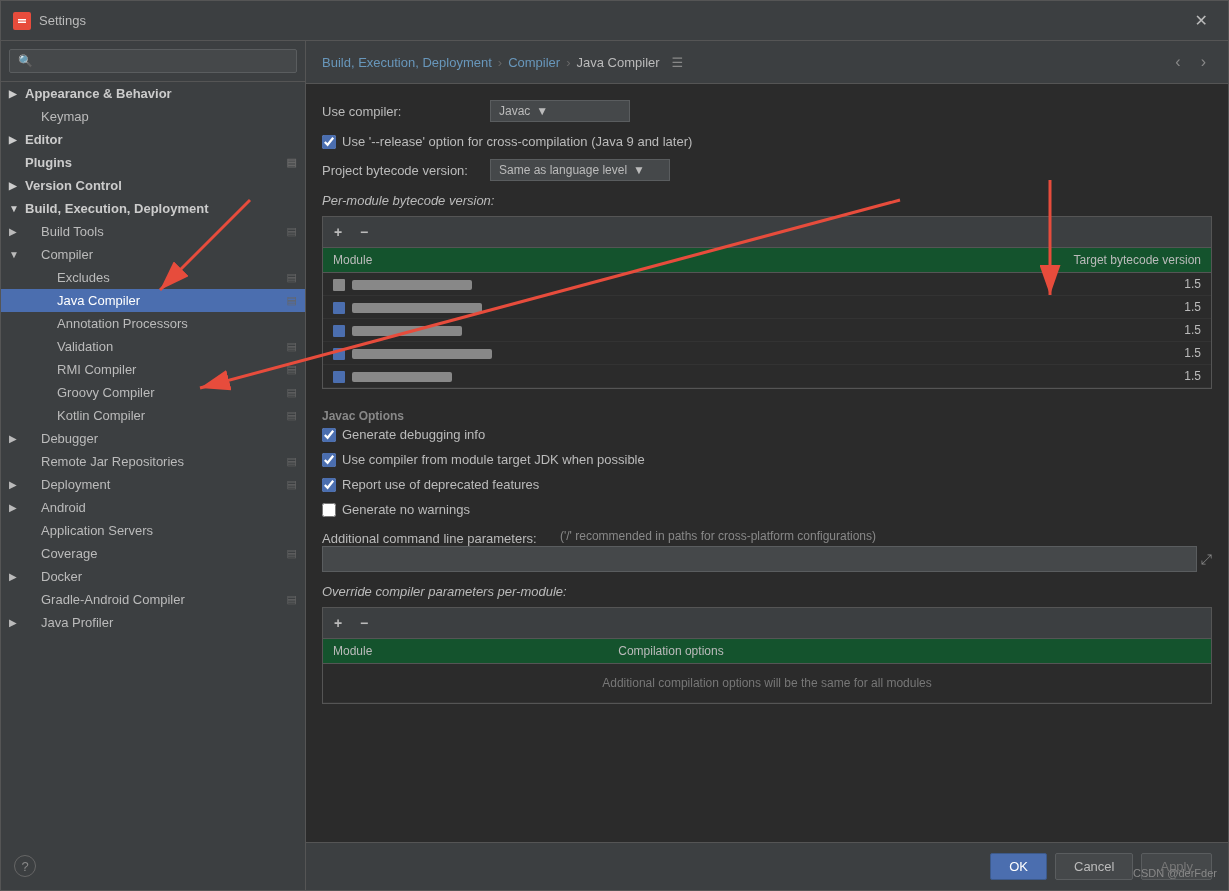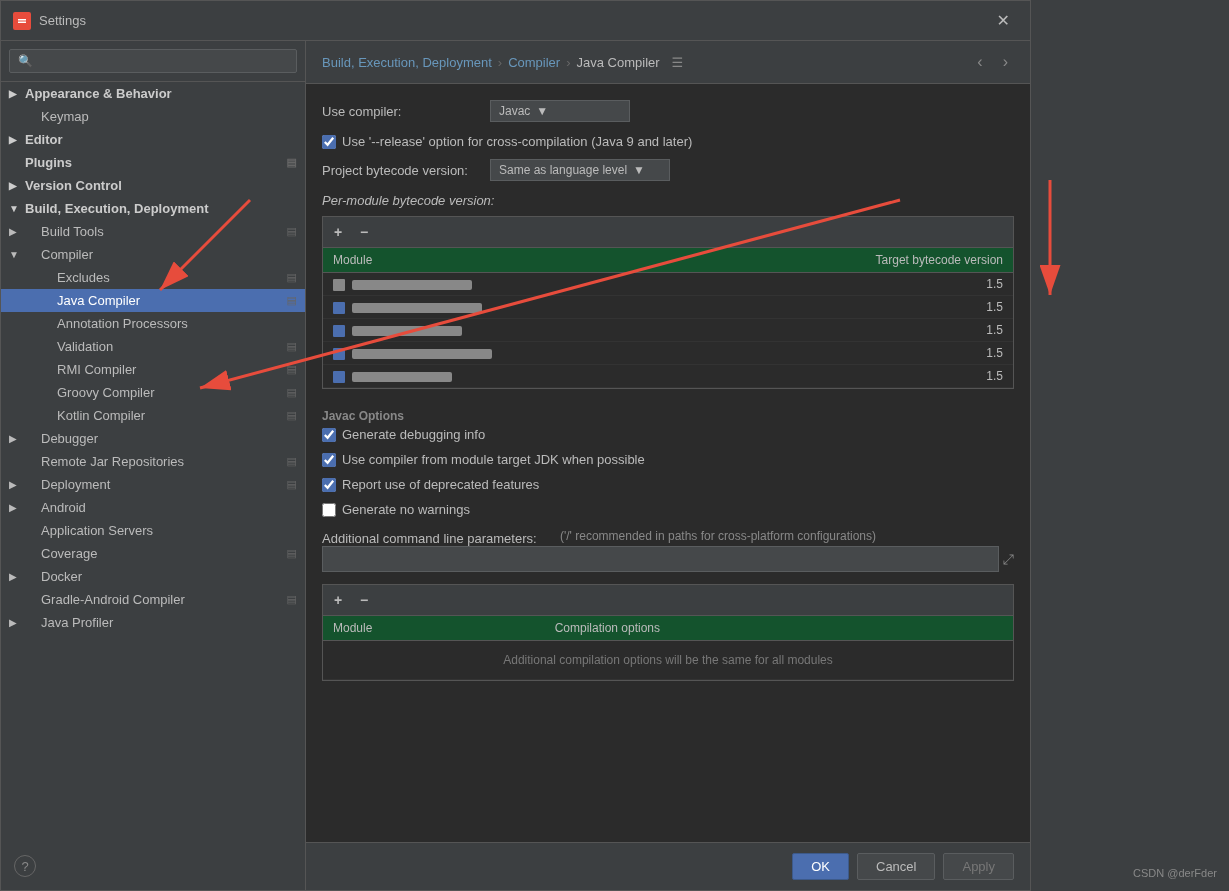--- a/index.html
+++ b/index.html
@@ -7,21 +7,21 @@
       font-family: "Segoe UI", Arial, sans-serif;
       font-size: 13px;
       background: #3c3f41;
       color: #bbb;
       width: 1229px;
       height: 891px;
       overflow: hidden;
     }
 
     .window {
-      width: 1031px;
+      width: 1229px;
       height: 891px;
       background: #3c3f41;
       border: 1px solid #555;
       display: flex;
       flex-direction: column;
     }
 
     .titlebar {
       background: #3c3f41;
       height: 40px;
@@ -724,20 +724,21 @@
             <span>Additional command line parameters:</span>
           </div>
           <span class="command-note">('/' recommended in paths for cross-platform configurations)</span>
         </div>
         <div class="command-input-row">
           <input class="command-input" type="text" style="">
           <button class="expand-btn">⤢</button>
         </div>
 
         <div style="margin-top:12px">
+          <div class="section-title">Override compiler parameters per-module:</div>
           <div class="table-container">
             <div class="table-toolbar">
               <button class="tool-btn">+</button>
               <button class="tool-btn">−</button>
             </div>
             <table class="data-table">
               <thead>
                 <tr>
                   <th>Module</th>
                   <th>Compilation options</th>

